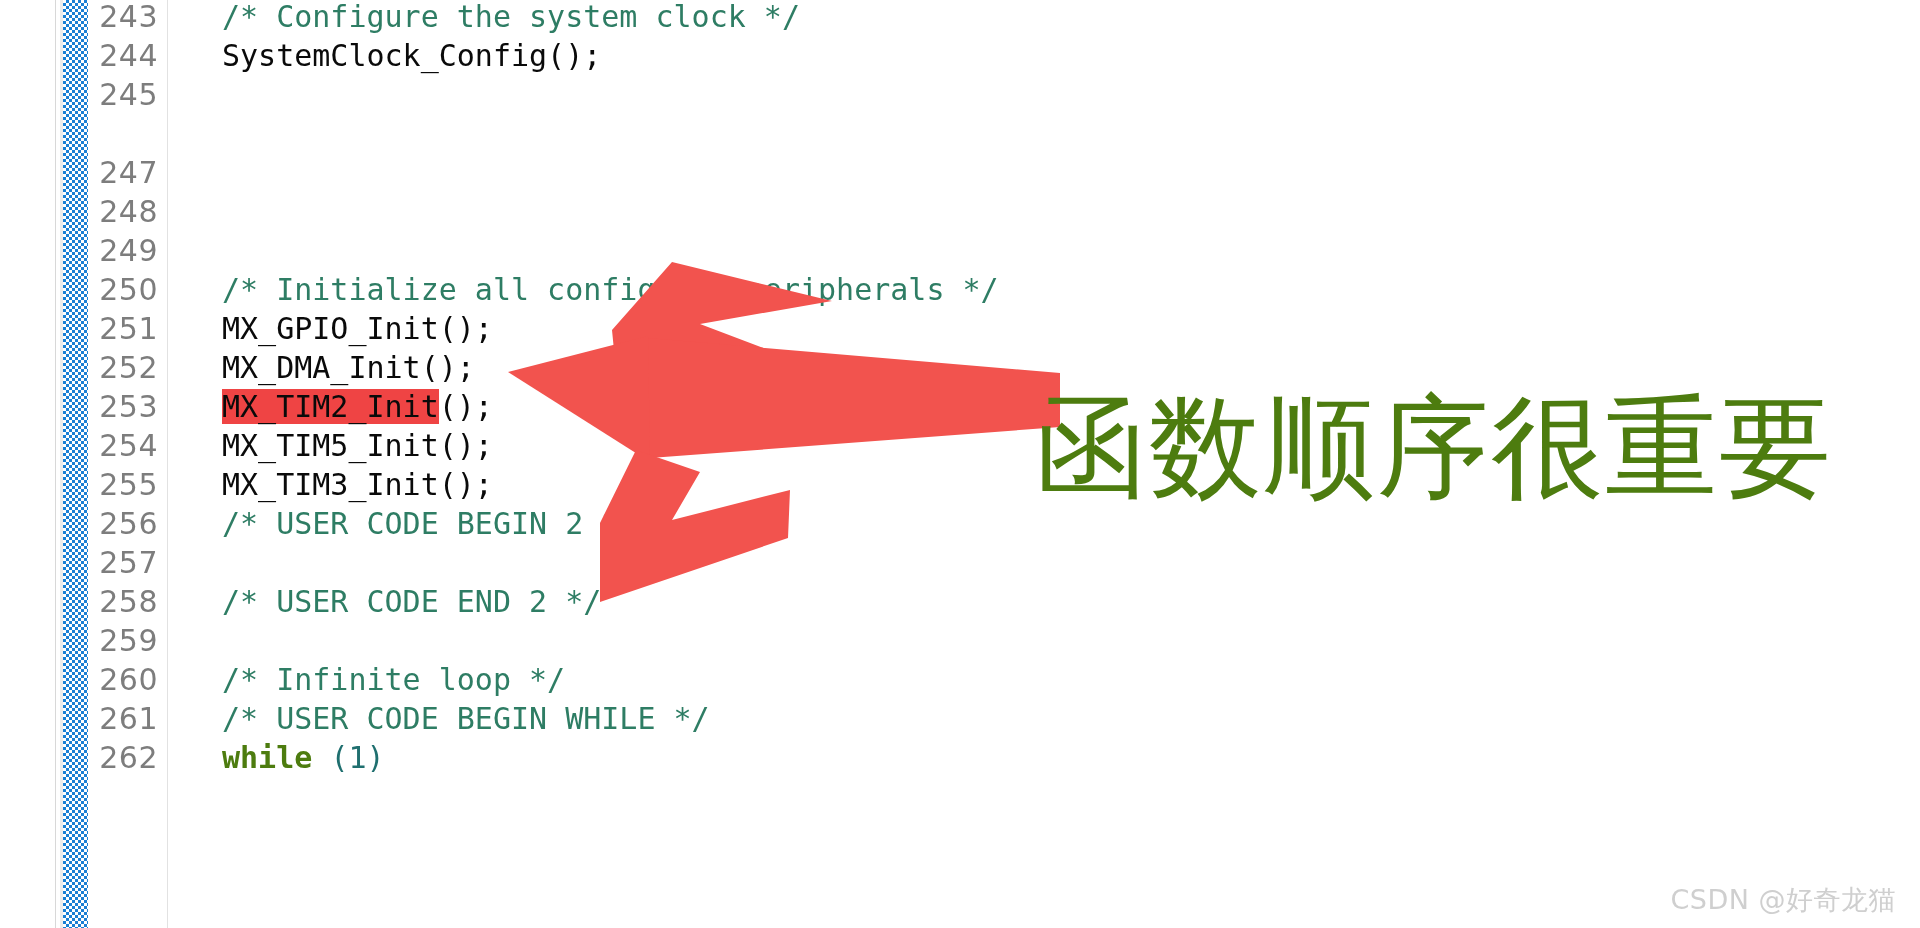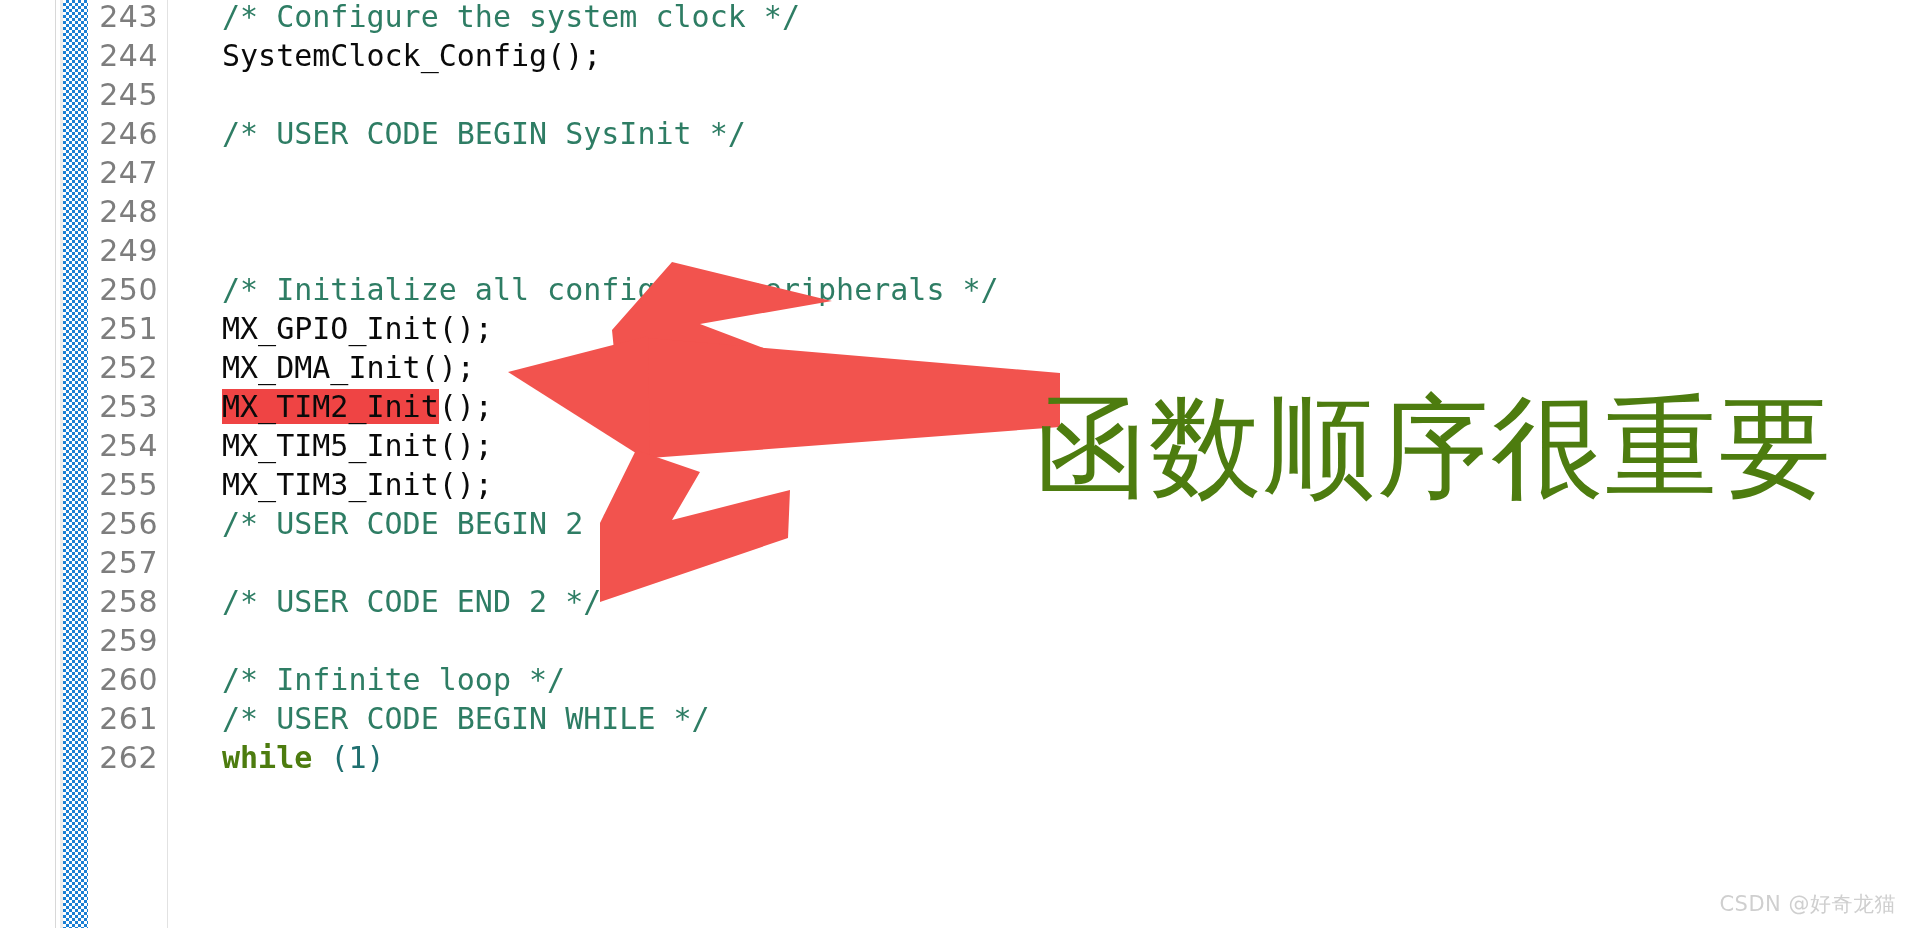--- a/index.html
+++ b/index.html
@@ -115,21 +115,21 @@
     white-space: pre;
     letter-spacing: 2px;
   }
 
   
   #watermark {
     position: absolute;
     right: 24px;
     bottom: 10px;
     font-family: "DejaVu Sans", "Liberation Sans", sans-serif;
-    font-size: 21px;
+    font-size: 27px;
     color: #cfcfcf;
     white-space: pre;
     letter-spacing: 0.5px;
   }
 </style>
 <style>.tok-comment{color:#2e7d64;}.tok-plain{color:#0a0a0a;}.tok-keyword{color:#4d7c0f;}.tok-punc{color:#1f6f6f;}.hl{background:#ef4444;}.line-no{color:#7d7d7d;}#annotation-text{color:#4d7c0f;}</style></head>
 <body>
 
 <div id="screen">
 
@@ -137,21 +137,20 @@
     <div class="gutter-edge-line" id="gutter-edge-b"></div>
     <div class="gutter-edge-line" id="gutter-edge-a"></div>
     <div id="change-bar"></div>
     <div id="gutter-divider"></div>
   </div>
 
   <div id="code-area">
       <div class="code-line" style="top: -3px;"><div class="line-no">243</div><div class="line-code"><span class="tok-comment">/* Configure the system clock */</span></div></div>
       <div class="code-line" style="top: 36px;"><div class="line-no">244</div><div class="line-code"><span class="tok-plain">SystemClock_Config();</span></div></div>
       <div class="code-line" style="top: 75px;"><div class="line-no">245</div><div class="line-code"><span class="tok-plain"></span></div></div>
-      <div class="code-line" style="top: 114px;"><div class="line-no">246</div><div class="line-code"><span class="tok-comment">/* USER CODE BEGIN SysInit */</span></div></div>
       <div class="code-line" style="top: 153px;"><div class="line-no">247</div><div class="line-code"><span class="tok-plain"></span></div></div>
       <div class="code-line" style="top: 192px;"><div class="line-no">248</div></div>
       <div class="code-line" style="top: 231px;"><div class="line-no">249</div><div class="line-code"><span class="tok-plain"></span></div></div>
       <div class="code-line" style="top: 270px;"><div class="line-no">250</div><div class="line-code"><span class="tok-comment">/* Initialize all configured peripherals */</span></div></div>
       <div class="code-line" style="top: 309px;"><div class="line-no">251</div><div class="line-code"><span class="tok-plain">MX_GPIO_Init();</span></div></div>
       <div class="code-line" style="top: 348px;"><div class="line-no">252</div><div class="line-code"><span class="tok-plain">MX_DMA_Init();</span></div></div>
       <div class="code-line" style="top: 387px;"><div class="line-no">253</div><div class="line-code"><span class="tok-plain hl">MX_TIM2_Init</span><span class="tok-plain">();</span></div></div>
       <div class="code-line" style="top: 426px;"><div class="line-no">254</div><div class="line-code"><span class="tok-plain">MX_TIM5_Init();</span></div></div>
       <div class="code-line" style="top: 465px;"><div class="line-no">255</div><div class="line-code"><span class="tok-plain">MX_TIM3_Init();</span></div></div>
       <div class="code-line" style="top: 504px;"><div class="line-no">256</div><div class="line-code"><span class="tok-comment">/* USER CODE BEGIN 2 */</span></div></div>

